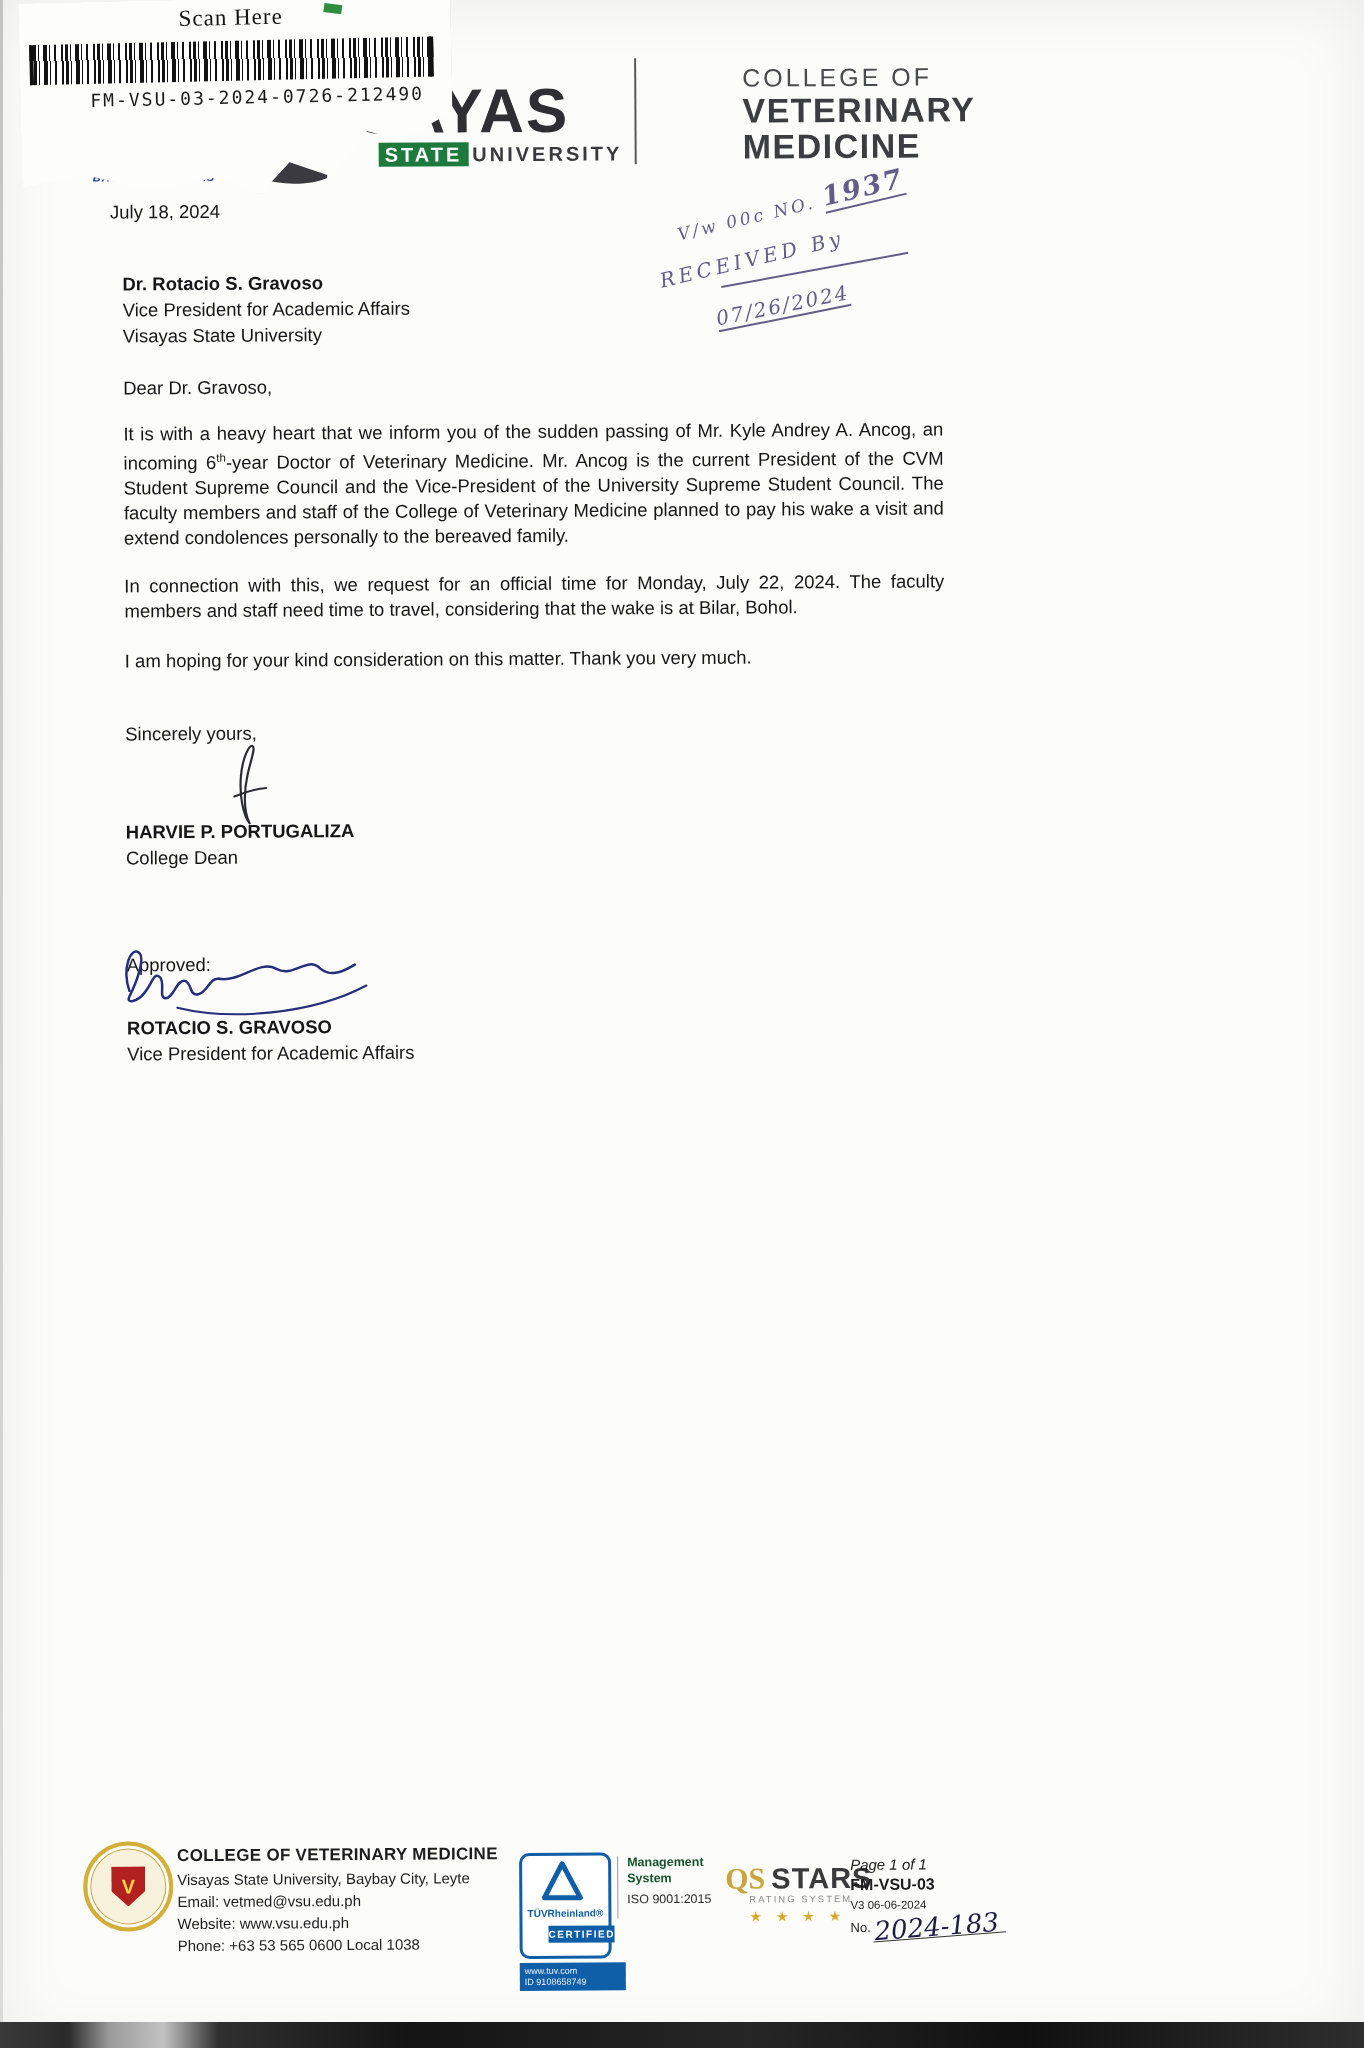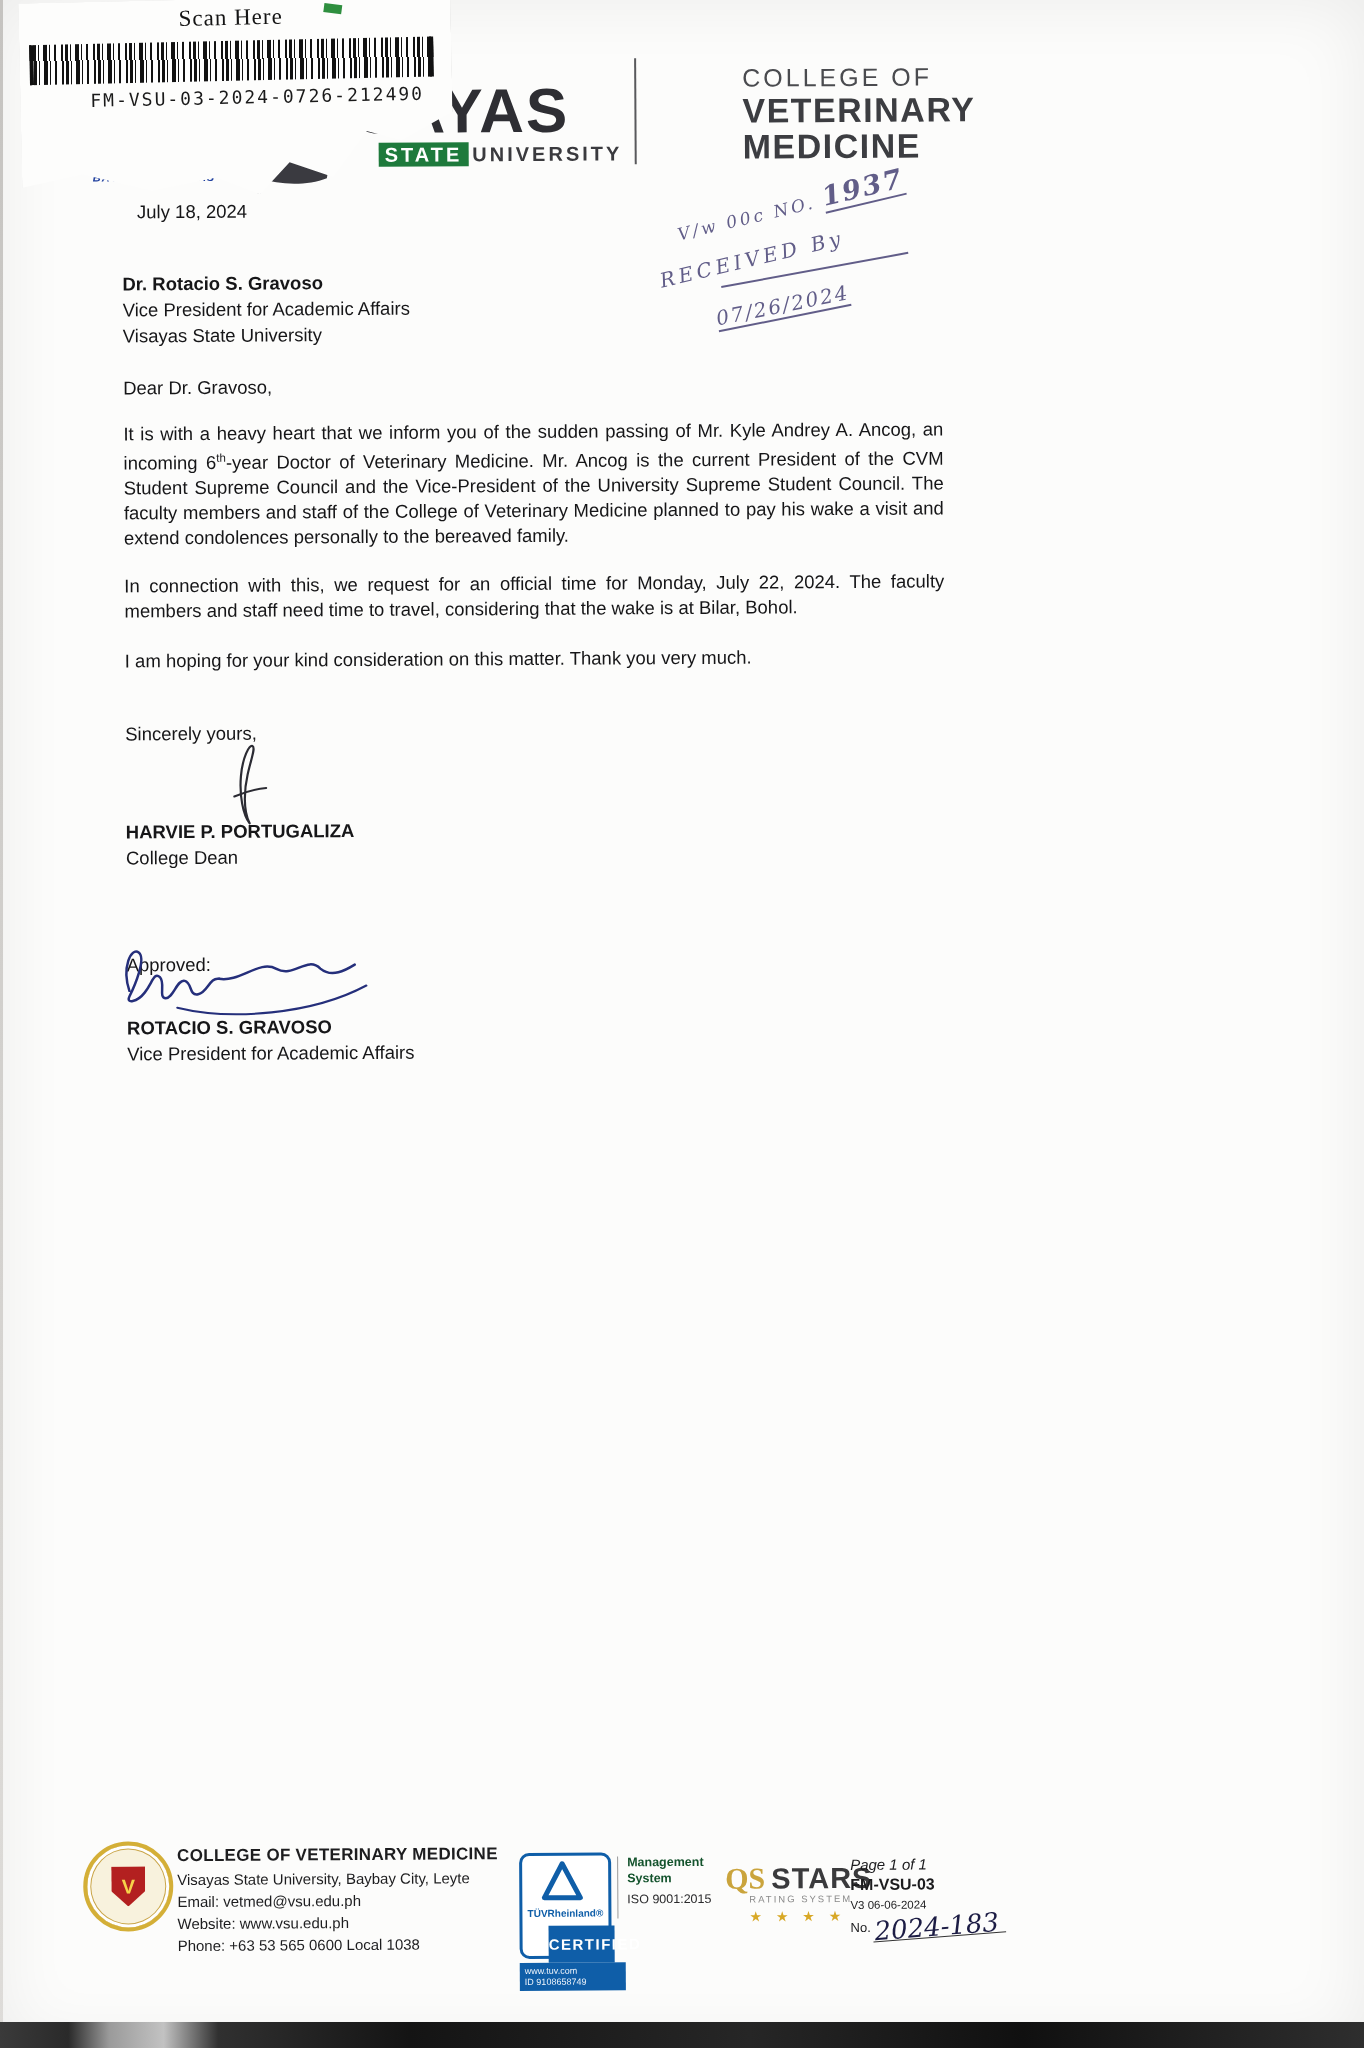--- a/index.html
+++ b/index.html
@@ -43,21 +43,21 @@
          color:#474275;opacity:.85;font-family:"DejaVu Serif",serif;font-style:italic;z-index:3;}
   .stamp .s1{position:absolute;left:28px;top:4px;font-size:17px;letter-spacing:3px;}
   .stamp .s1 b{font-size:27px;letter-spacing:2px;border-bottom:2px solid #474275;}
   .stamp .s2{position:absolute;left:0px;top:52px;font-size:20px;letter-spacing:4px;}
   .stamp .s3{position:absolute;left:46px;top:104px;font-size:20px;letter-spacing:2px;border-bottom:2px solid #474275;transform:rotate(2deg);}
   .stamp .stroke{position:absolute;left:58px;top:88px;width:190px;border-bottom:2px solid #474275;transform:rotate(3deg);}
 
   
   .letter-text{font-size:18.5px;line-height:25px;color:#161618;}
   .b{font-weight:700;}
-  .date{left:142px;top:196px;}
+  .date{left:115px;top:196px;}
   .rcpt{left:127px;top:268px;line-height:26px;}
   .salut{left:127px;top:372px;font-weight:400;}
   .para{left:127px;width:820px;text-align:justify;}
   .p1{top:418px;} .p2{top:570px;} .p3{top:645px;}
   sup{font-size:.62em;}
   .closing{left:127px;top:718px;}
   .sig1{left:205px;top:740px;}
   .dean-name{left:127px;top:816px;font-weight:700;}
   .dean-title{left:127px;top:842px;}
   .approved{left:127px;top:921px;margin-top:28px;}
@@ -72,21 +72,21 @@
   .shield{width:34px;height:40px;background:#b32020;display:flex;align-items:center;justify-content:center;
           clip-path:polygon(0 0,100% 0,100% 62%,50% 100%,0 62%);
           color:#f6d34a;font-weight:700;font-size:20px;}
   .finfo{left:172px;top:1842px;line-height:22px;font-size:15px;color:#1d1d1f;}
   .finfo .t{font-size:17px;font-weight:700;letter-spacing:.3px;margin-bottom:2px;}
 
   .tuv-badge{left:514px;top:1852px;width:86px;height:100px;border:3px solid #0f5ea8;border-radius:10px;
              background:#fff;text-align:center;}
   .tuv-brand{position:absolute;left:0;right:0;top:52px;font-size:10px;font-weight:700;color:#0f5ea8;}
   .tuv-cert{position:absolute;left:-6px;right:-6px;top:70px;background:#0f5ea8;color:#fff;
-            font-size:15px;font-weight:700;letter-spacing:1.5px;padding:10px 0;margin-left:32px;}
+            font-size:10px;font-weight:700;letter-spacing:1.5px;padding:3px 0;margin-left:32px;}
   .tuv-sep{left:612px;top:1856px;width:1px;height:62px;background:#999;}
   .tuv-mgmt{left:622px;top:1854px;font-size:12.5px;font-weight:700;color:#14532d;line-height:16px;}
   .tuv-iso{left:622px;top:1892px;font-size:12.5px;color:#2a2a2c;}
   .tuv-band{left:514px;top:1962px;width:96px;background:#0f5ea8;color:#eef4fb;font-size:9px;
             line-height:11px;padding:3px 5px;}
 
   .qs{left:700px;top:1862px;}
   .qs-row{display:flex;align-items:baseline;gap:6px;margin-left:20px;}
   .qs-q{font-family:"Liberation Serif",serif;font-size:30px;font-weight:700;color:#caa43c;}
   .qs-s{font-size:29px;font-weight:700;color:#3a3a3c;letter-spacing:1px;}

